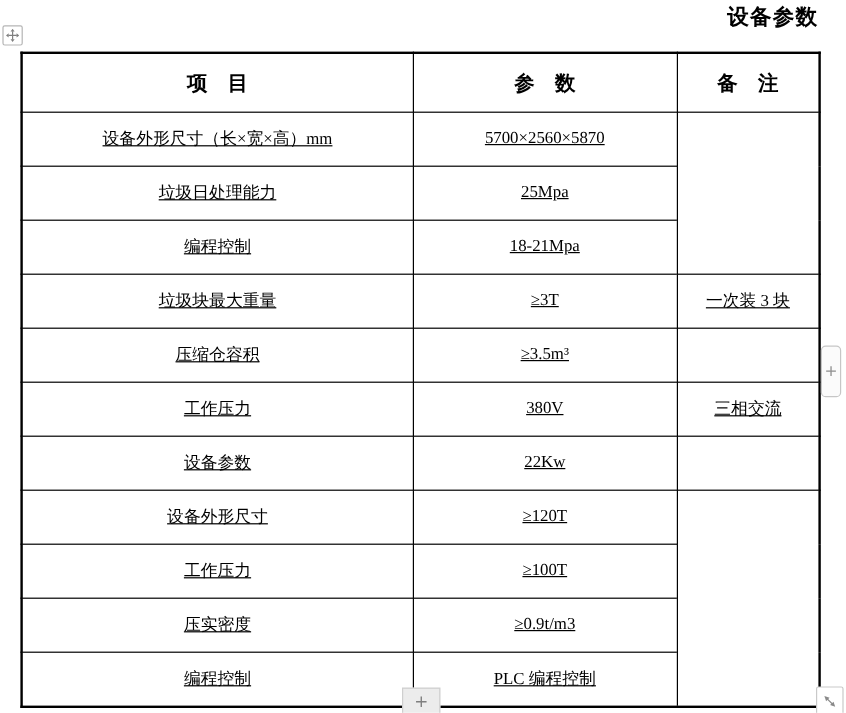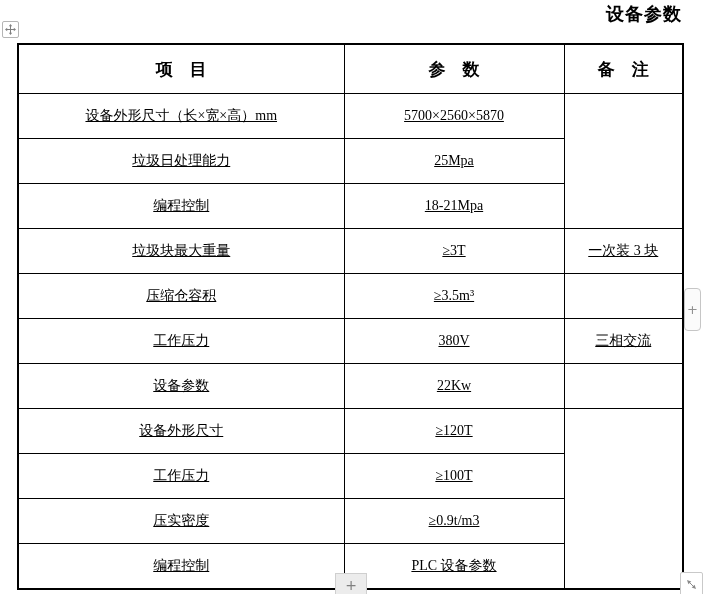--- a/index.html
+++ b/index.html
@@ -160,21 +160,21 @@
     <tr>
       <td>工作压力</td>
       <td>≥100T</td>
     </tr>
     <tr>
       <td>压实密度</td>
       <td>≥0.9t/m3</td>
     </tr>
     <tr>
       <td>编程控制</td>
-      <td>PLC 设备参数</td>
+      <td>PLC 编程控制</td>
     </tr>
   </tbody>
     </table>
 
   <div class="add-col-btn">
     <span>+</span>
   </div>
 
   <div class="add-row-btn">
     <span>+</span>

